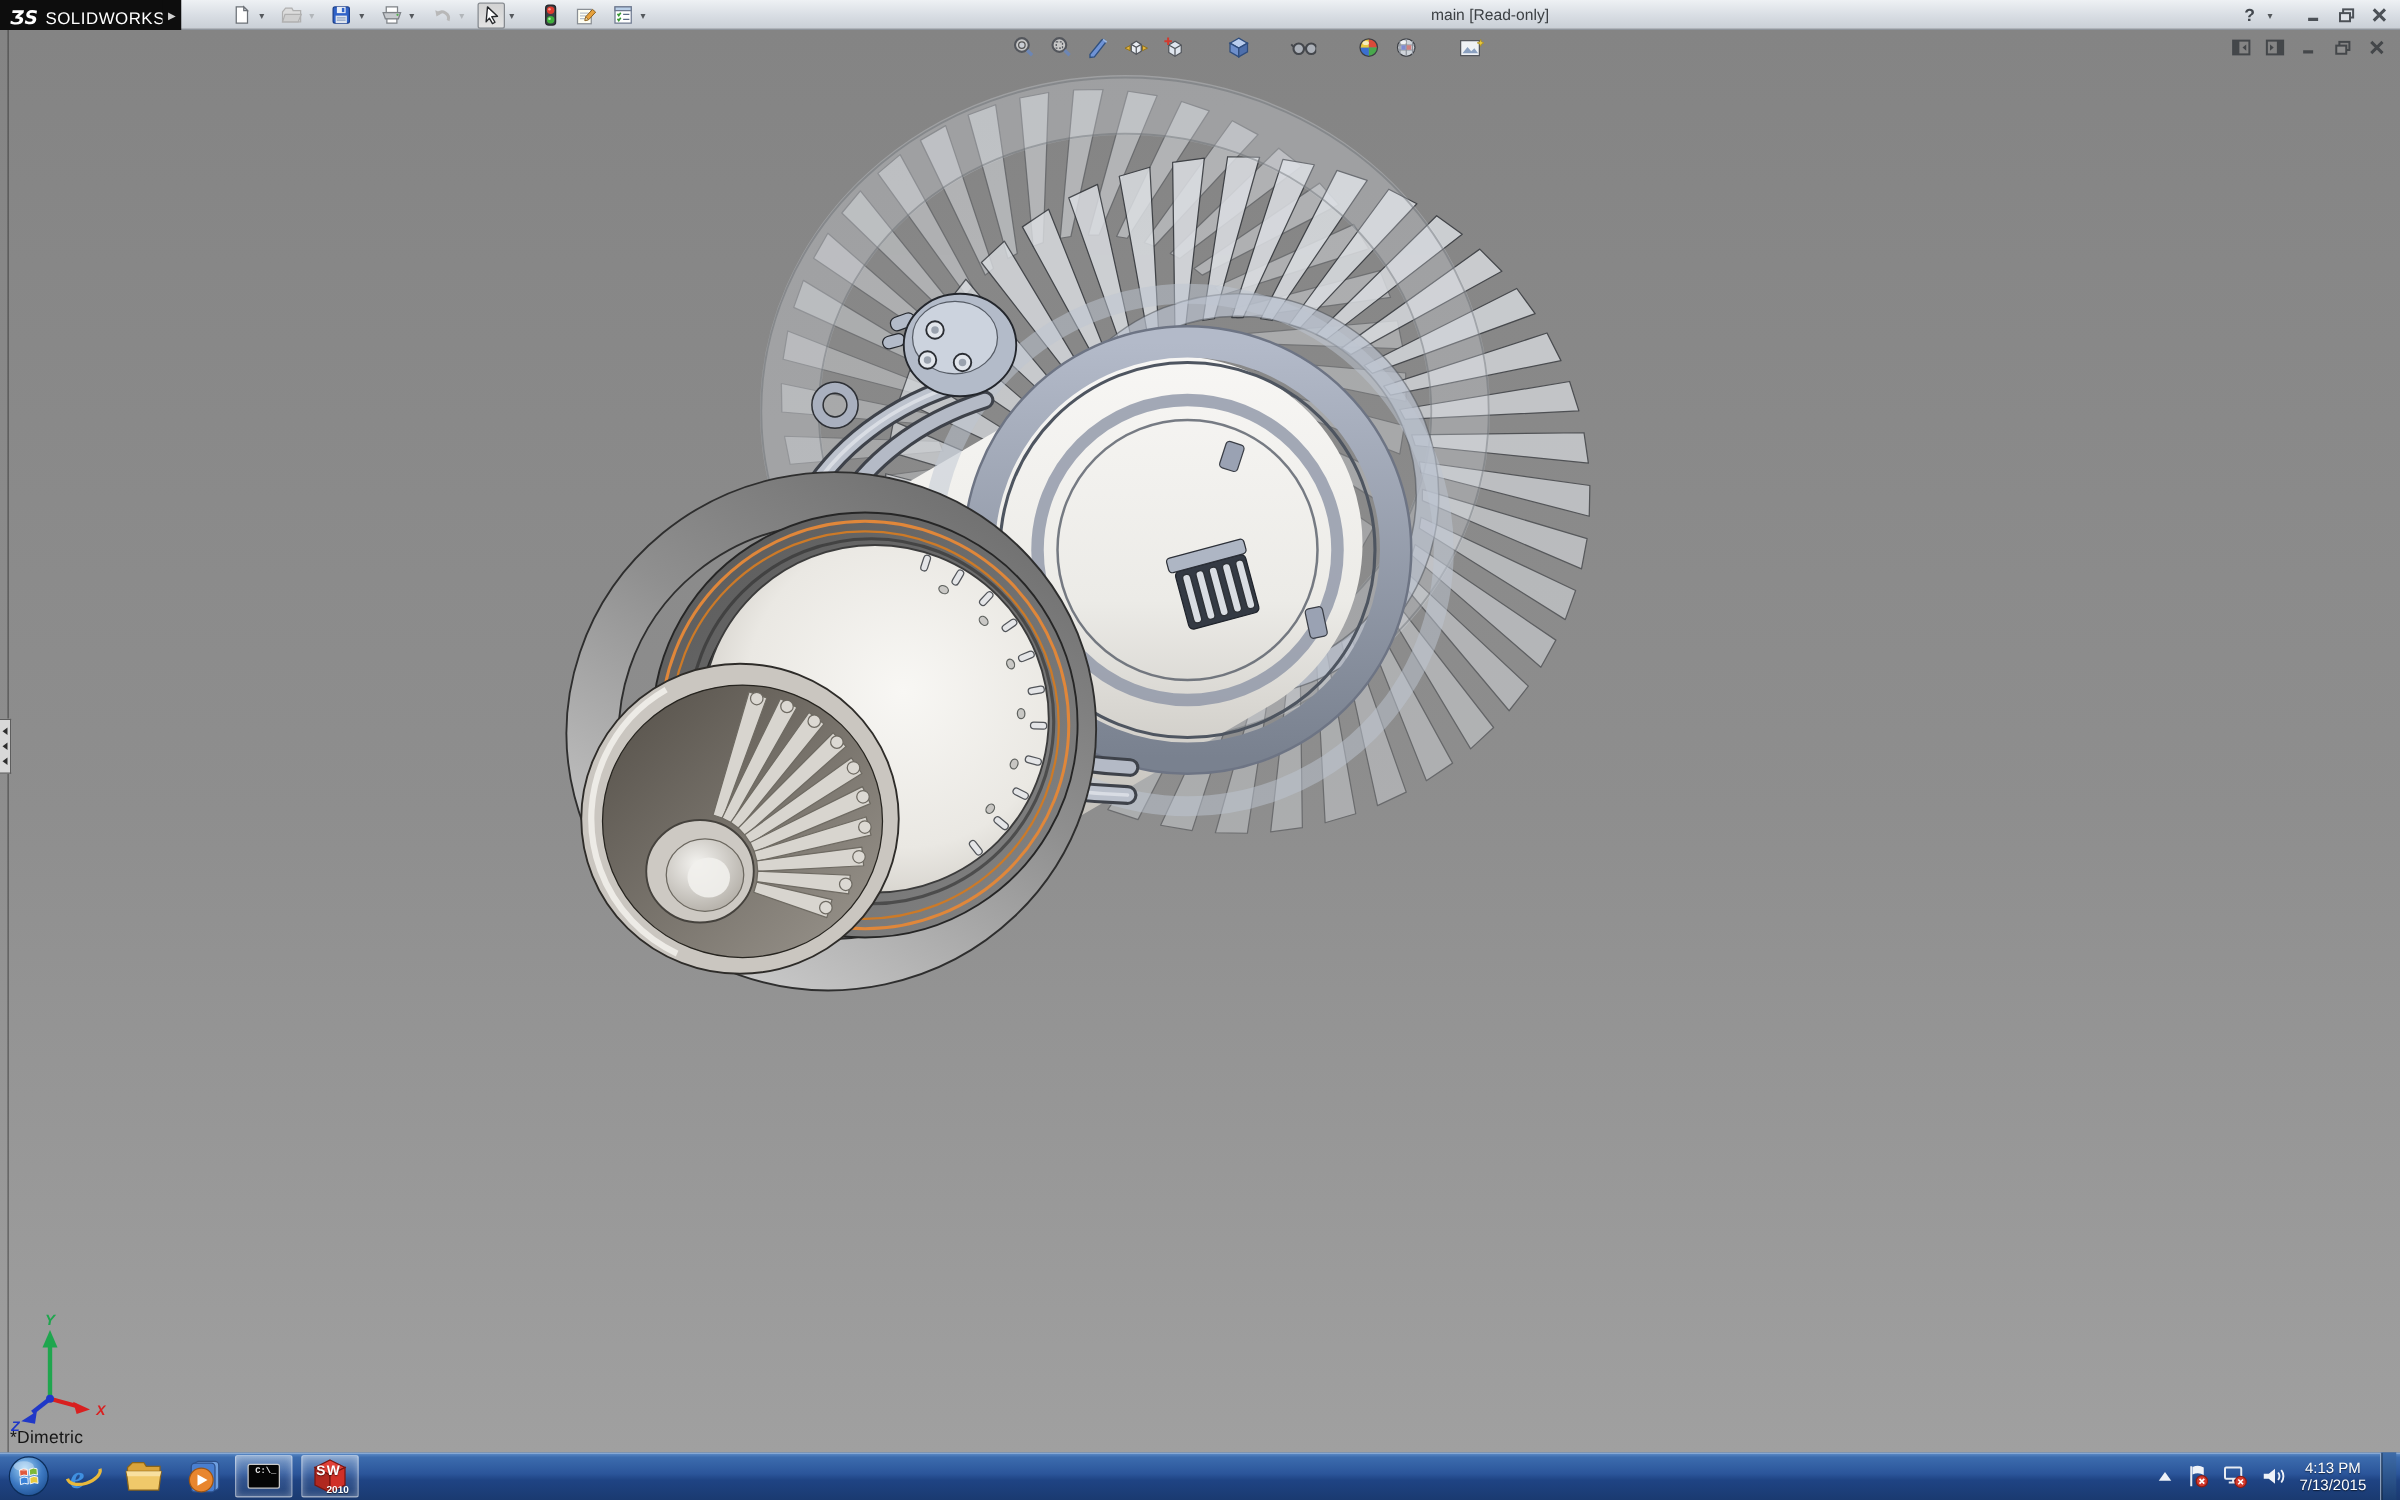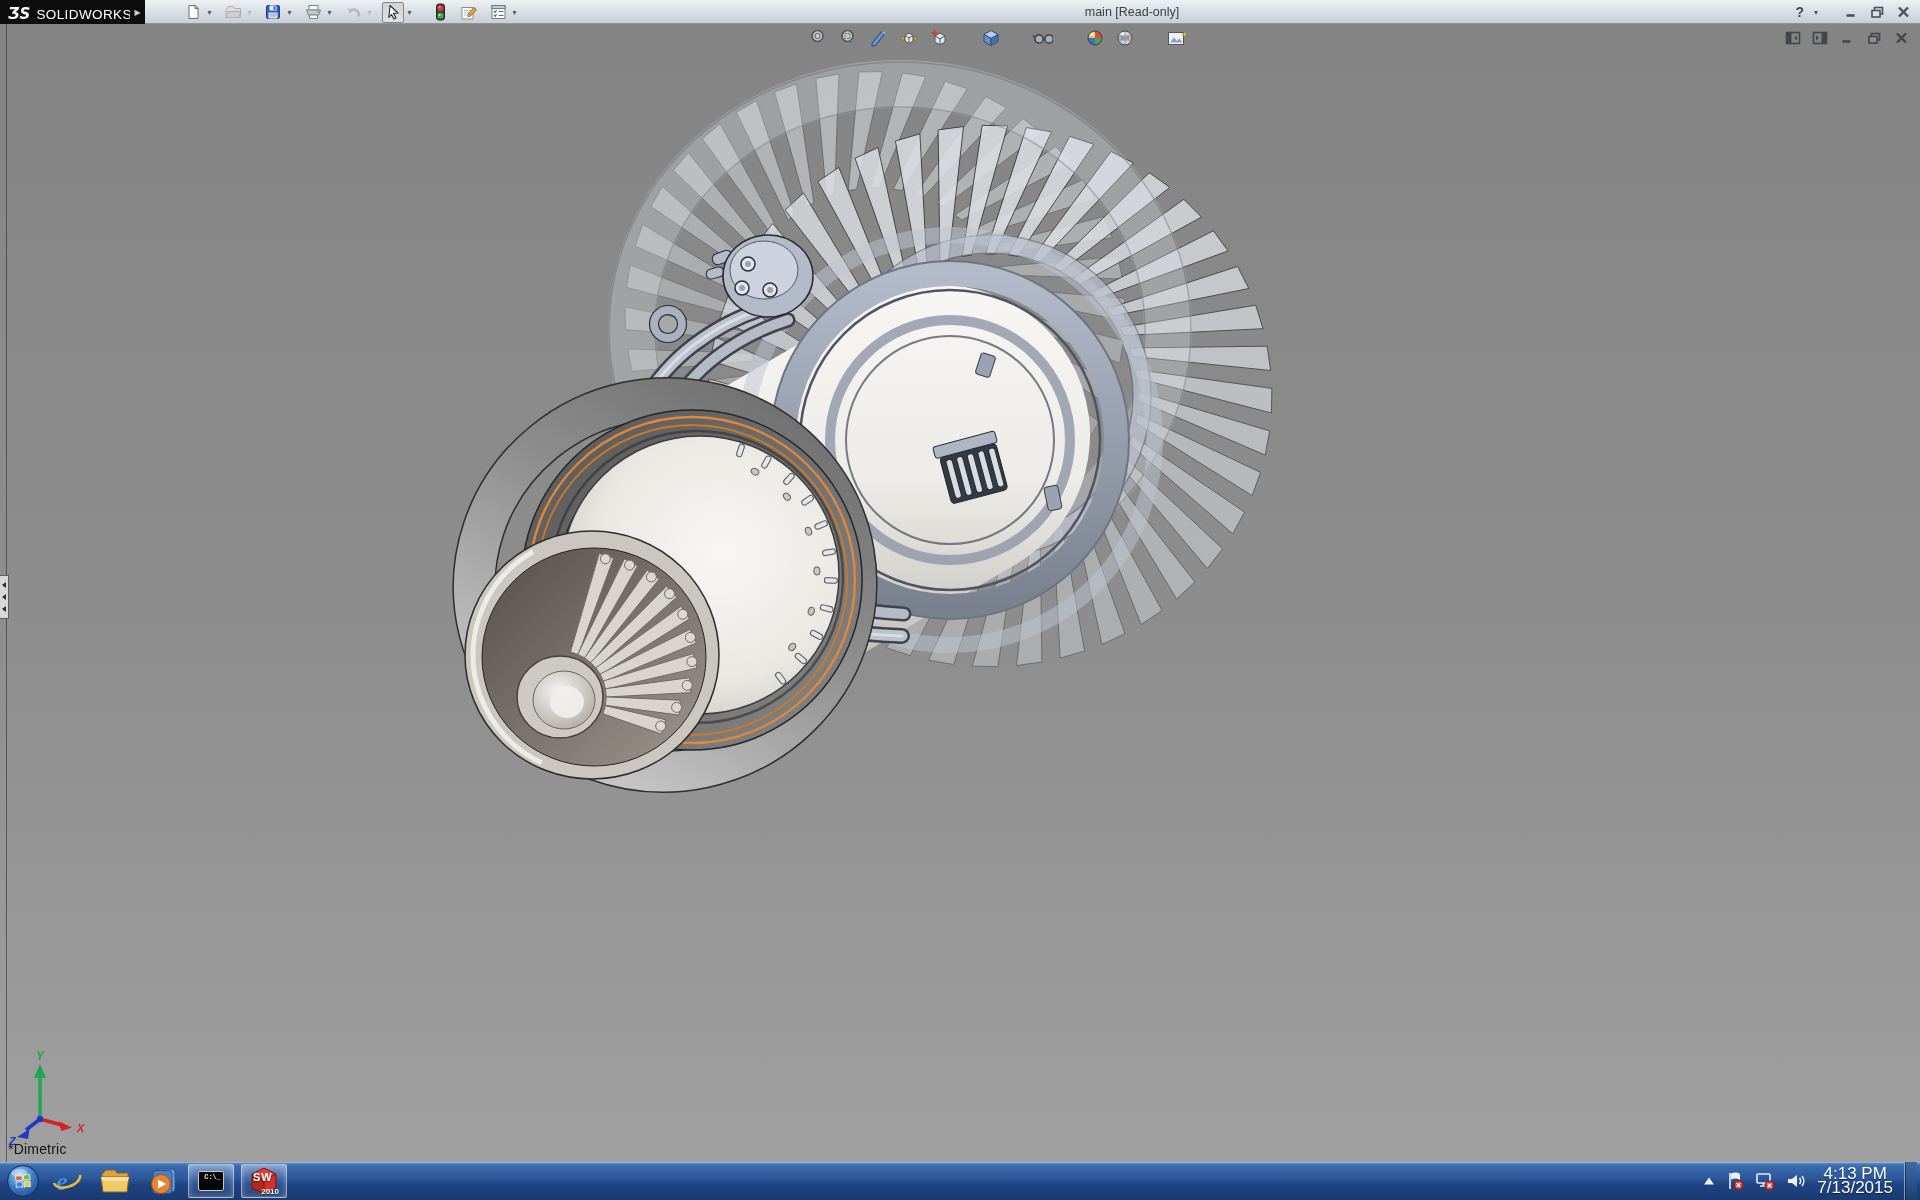--- a/index.html
+++ b/index.html
@@ -15,21 +15,21 @@
   .logo-mark{font:italic 700 15px "DejaVu Sans",sans-serif}
   .logo-text{font-weight:400;font-size:13.5px;letter-spacing:.4px}
   .menu-arrow{position:absolute;left:130px;top:0;height:24px;width:15px;background:#0d0d0d;
     display:flex;align-items:center;justify-content:center;color:#cfcfcf;font-size:8px}
   .tb{position:absolute;left:182px;top:1px;height:22px;display:flex;align-items:center}
   .tbtn{width:22px;height:21px;display:flex;align-items:center;justify-content:center;border:1px solid transparent}
   .tbtn.pressed{background:linear-gradient(#d3d3d3,#e2e2e2);border:1px solid #85898e;border-radius:2px}
   .caret{width:11px;height:21px;display:flex;align-items:center;justify-content:center;font-size:8px;color:#54585c}
   .caret.dis{color:#b2b6ba}
   .ggap{width:7px}
-  .title{position:absolute;left:1132px;top:0;height:24px;transform:translateX(-50%);
+  .title{position:absolute;left:1192px;top:0;height:24px;transform:translateX(-50%);
     display:flex;align-items:center;font-size:12.5px;color:#3c4044}
   .winctl{position:absolute;right:8px;top:0;height:24px;display:flex;align-items:center;gap:8px;color:#4c5157}
   .help-q{font-size:14px;font-weight:700;color:#43484e}
   .wbtn{display:flex;align-items:center;justify-content:center;width:18px;height:18px}
 
   
   .viewport{position:absolute;top:24px;left:0;width:1920px;height:1138px;
     background:linear-gradient(#848484,#8e8e8e 55%,#a0a0a0);overflow:hidden}
   #model-svg{position:absolute;left:0;top:0}
   .headsup{position:absolute;top:3px;left:808px;display:flex;align-items:center;gap:9px;z-index:5}
@@ -46,21 +46,21 @@
 
   
   .taskbar{position:absolute;bottom:0;left:0;right:0;height:38px;
     background:linear-gradient(#6593cc 0,#3c6cae 10%,#2b559a 45%,#1f4484 58%,#1a3a70 100%);
     box-shadow:inset 0 1px 0 rgba(255,255,255,.35);display:flex;align-items:center;z-index:40}
   .start{width:40px;height:38px;margin-left:3px;display:flex;align-items:center;justify-content:center}
   .task-item{width:46px;height:34px;margin:0 1px;border-radius:2px;display:flex;align-items:center;justify-content:center;border:1px solid transparent}
   .task-item.active{background:linear-gradient(rgba(255,255,255,.34),rgba(255,255,255,.10) 45%,rgba(255,255,255,.05));
     border:1px solid rgba(255,255,255,.5);box-shadow:inset 0 0 6px rgba(255,255,255,.35)}
   .tray{margin-left:auto;display:flex;align-items:center;gap:11px;height:100%;padding-right:3px}
-  .clock{color:#fff;font-size:17px;text-align:center;line-height:14px;text-shadow:0 1px 1px rgba(0,0,0,.6)}
+  .clock{color:#fff;font-size:12px;text-align:center;line-height:14px;text-shadow:0 1px 1px rgba(0,0,0,.6)}
   .showdesk{width:13px;height:38px;background:linear-gradient(#3e6ca8,#1c3f72);
     border-left:1px solid rgba(255,255,255,.45);box-shadow:inset 1px 0 0 rgba(0,0,0,.45)}
   .cmdface{width:26px;height:20px;background:#050505;border:1px solid #c9c9c9;border-radius:2px;
     color:#e8e8e8;font:700 7px "Liberation Mono",monospace;padding:1px 2px;text-align:right}
   .swcube{position:relative;width:28px;height:28px}
   .swletters{position:absolute;left:3px;top:4px;color:#fff;font:700 11px "Liberation Sans",sans-serif;letter-spacing:1px;text-shadow:0 1px 1px rgba(0,0,0,.5)}
   .swbadge{position:absolute;right:-1px;bottom:-1px;color:#fff;font:700 8px "Liberation Sans",sans-serif;text-shadow:0 1px 1px rgba(0,0,0,.6)}
 </style>
 </head>
 <body>

